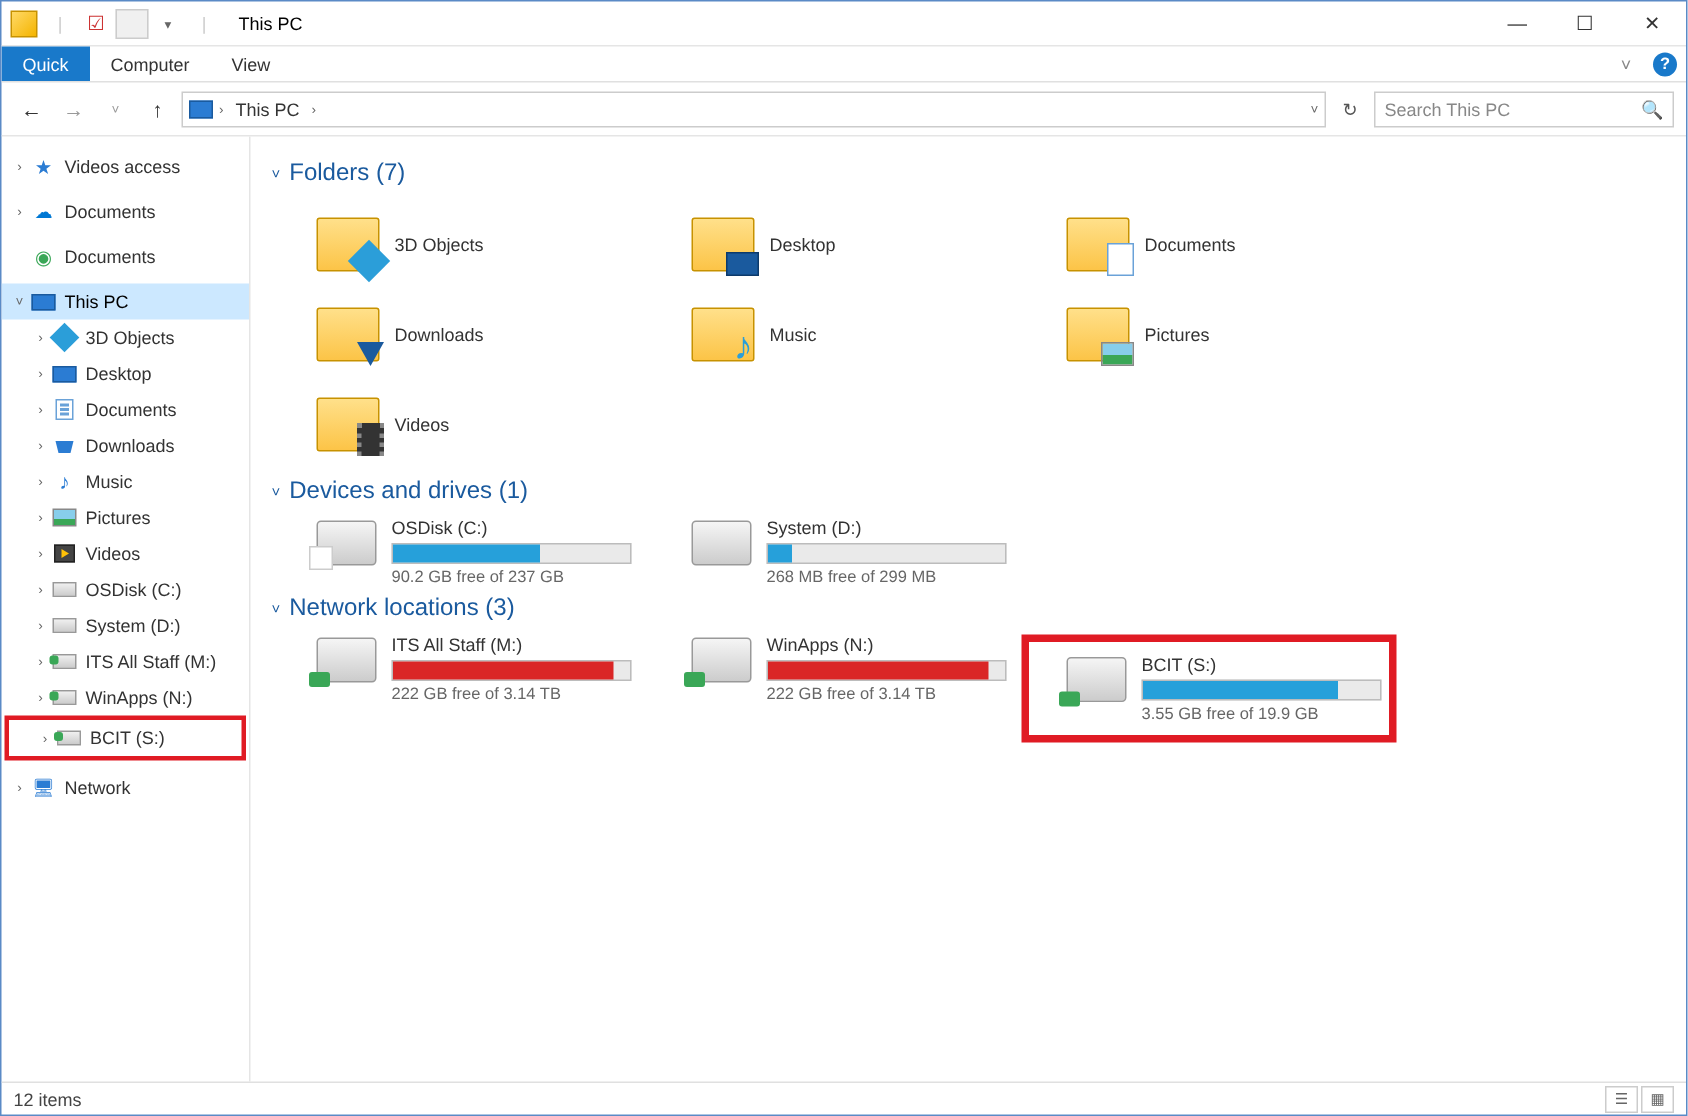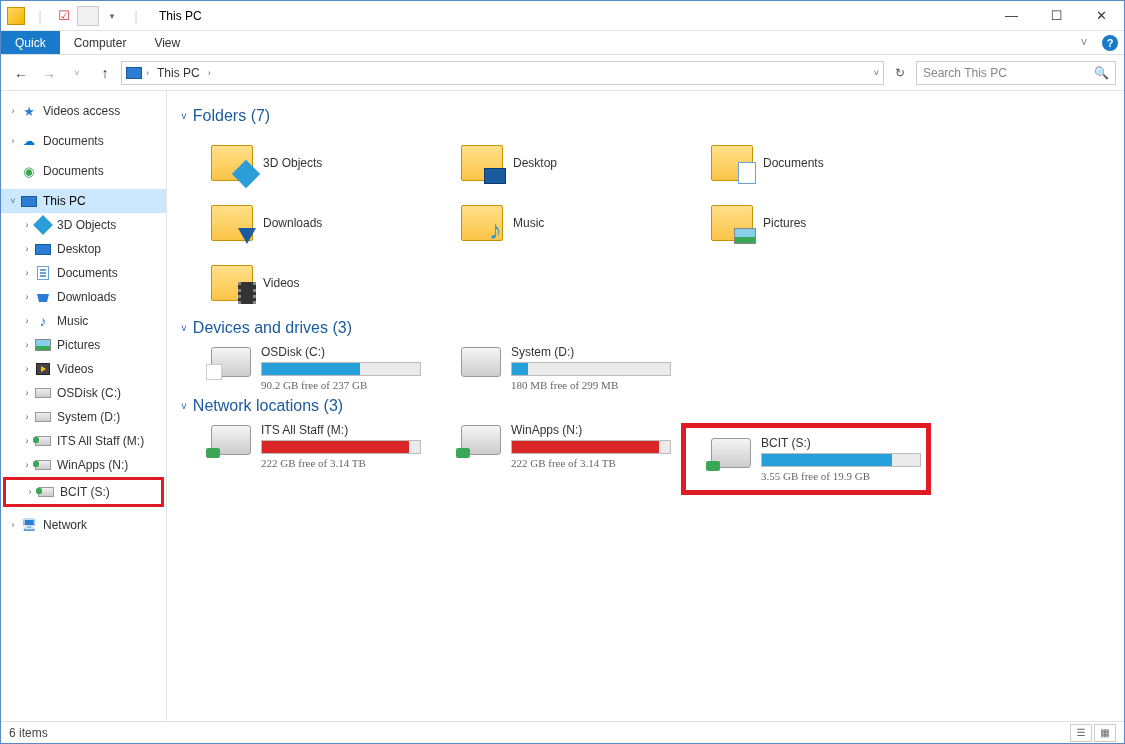--- a/index.html
+++ b/index.html
@@ -92,21 +92,21 @@
 .drive-item.hl { border: 5px solid #e01b24; padding: 8px 8px 8px 25px; width: 250px; }
 .drive-icon { width: 40px; height: 30px; background: linear-gradient(#f5f5f5,#ccc); border: 1px solid #999; border-radius: 3px; position: relative; margin-top: 2px; flex-shrink: 0; }
 .drive-icon.net::after { content:""; position:absolute; left:-6px; bottom:-4px; width:14px; height:10px; background:#3aa757; border-radius:2px; }
 .drive-icon.os::before { content:""; position:absolute; left:-6px; bottom:-4px; width:14px; height:14px; background:#fff; border:1px solid #ccc; }
 .drive-info { flex: 1; min-width: 0; }
 .drive-name { font-size: 12px; margin-bottom: 3px; }
 .bar { width: 160px; height: 14px; background: #eaeaea; border: 1px solid #bcbcbc; margin-bottom: 3px; position: relative; }
 .bar .fill { height: 100%; }
 .fill.blue { background: #26a0da; }
 .fill.red { background: #da2626; }
-.drive-free { font-size: 11px; color: #666; font-family: Liberation Serif, serif; }
+.drive-free { font-size: 11px; color: #666; }
 
 
 .statusbar { position: absolute; bottom: 0; left: 0; right: 0; height: 22px; border-top: 1px solid #e0e0e0; display: flex; align-items: center; padding: 0 8px; font-size: 12px; color: #444; }
 .statusbar .viewbtns { margin-left: auto; display: flex; gap: 2px; }
 .vb { width: 22px; height: 18px; border: 1px solid #ccc; display: flex; align-items: center; justify-content: center; font-size: 10px; color: #666; }
 </style>
 </head>
 <body>
 
 <div class="titlebar">
@@ -328,41 +328,41 @@
       <div class="folder-item">
         <div class="big-folder">
             <div class="overlay ov-film"></div>
           </div>
         <span>Videos</span>
       </div>
     </div>
 
     <div class="section-hd">
       <span class="caret">˅</span>
-      <span class="title">Devices and drives (3)</span>
+      <span class="title">Devices and drives (1)</span>
     </div>
     <div class="drive-grid">
       <div class="drive-item">
         <div class="drive-icon os"></div>
         <div class="drive-info">
           <div class="drive-name">OSDisk (C:)</div>
           <div class="bar">
               <div class="fill blue" style="width: 62%;"></div>
             </div>
           <div class="drive-free">90.2 GB free of 237 GB</div>
         </div>
       </div>
       <div class="drive-item">
         <div class="drive-icon"></div>
         <div class="drive-info">
           <div class="drive-name">System (D:)</div>
           <div class="bar">
               <div class="fill blue" style="width: 10%;"></div>
             </div>
-          <div class="drive-free">180 MB free of 299 MB</div>
+          <div class="drive-free">268 MB free of 299 MB</div>
         </div>
       </div>
     </div>
 
     <div class="section-hd">
       <span class="caret">˅</span>
       <span class="title">Network locations (3)</span>
     </div>
     <div class="drive-grid">
       <div class="drive-item">
@@ -393,18 +393,18 @@
               <div class="fill blue" style="width: 82%;"></div>
             </div>
           <div class="drive-free">3.55 GB free of 19.9 GB</div>
         </div>
       </div>
     </div>
   </div>
 </div>
 
 <div class="statusbar">
-  <span>6 items</span>
+  <span>12 items</span>
   <div class="viewbtns">
     <div class="vb">☰</div>
     <div class="vb">▦</div>
   </div>
 </div>
 
 </body></html>

